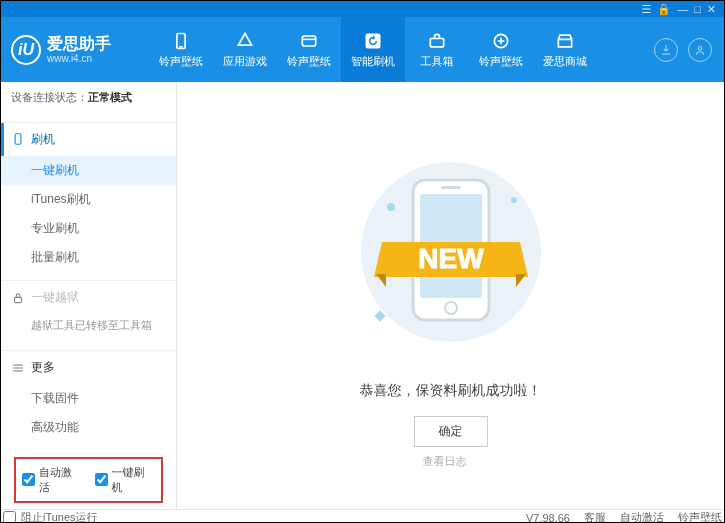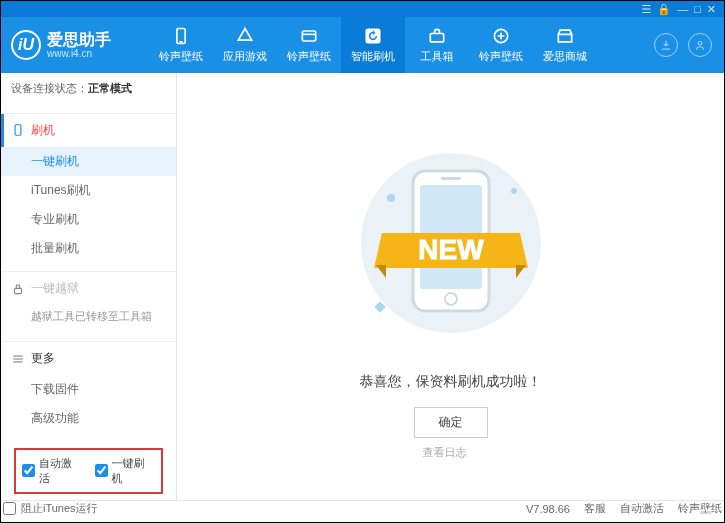--- a/index.html
+++ b/index.html
@@ -1,39 +1,39 @@
 <!DOCTYPE html>
 <html><head>
 <meta charset="utf-8">
 <style>
 * { margin: 0; padding: 0; box-sizing: border-box; }
 body { font-family: "Microsoft YaHei", sans-serif; font-size: 12px; background: #fff; width: 725px; height: 523px; overflow: hidden; border: 1px solid #000; }
 
 .top-bar { height: 16px; background: #0a7bd6; display: flex; justify-content: flex-end; align-items: center; padding-right: 8px; gap: 6px; }
 .top-bar .wico { color: #cde7ff; font-size: 11px; cursor: pointer; }
 
-.header { background: #1a8fe6; height: 56px; display: flex; align-items: center; }
+.header { background: #1a8fe6; height: 65px; display: flex; align-items: center; }
 .logo-area { width: 148px; display: flex; align-items: center; padding-left: 10px; }
 .logo-circle { width: 30px; height: 30px; border: 2px solid #fff; border-radius: 50%; display: flex; align-items: center; justify-content: center; color: #fff; font-weight: bold; font-style: italic; font-size: 16px; }
 .logo-text { margin-left: 6px; color: #fff; font-size: 16px; font-weight: bold; line-height: 1.1; }
 .logo-url { color: #cde7ff; font-size: 10px; margin-left: 6px; }
 .nav { display: flex; flex: 1; height: 100%; }
 .nav-item { width: 64px; display: flex; flex-direction: column; align-items: center; justify-content: center; color: #fff; font-size: 11px; cursor: pointer; gap: 3px; }
 .nav-item.active { background: #0a7bd6; }
 .nav-icon { width: 20px; height: 20px; }
 .header-right { display: flex; align-items: center; gap: 10px; padding-right: 12px; }
 .circ-icon { width: 24px; height: 24px; border: 1.5px solid #9fd2f7; border-radius: 50%; display: flex; align-items: center; justify-content: center; color: #9fd2f7; }
 
 .body { display: flex; height: calc(100% - 16px - 56px - 22px); }
 .sidebar { width: 176px; border-right: 1px solid #e5e5e5; display: flex; flex-direction: column; background: #fff; overflow-y: auto; justify-content: space-between; }
 .conn-status { font-size: 11px; padding: 8px 10px; color: #666; }
 .conn-status b { color: #333; }
 .side-section { border-top: 1px solid #eee; }
 .side-head { display: flex; align-items: center; padding: 8px 10px; font-size: 12px; color: #333; cursor: pointer; gap: 6px; }
-.side-head.active { border-left: 3px solid #1a8fe6; color: #ef4444; padding-left: 7px; }
+.side-head.active { border-left: 3px solid #1a8fe6; color: #0369a1; padding-left: 7px; }
 .side-head .sicon { width: 14px; height: 14px; display: inline-flex; align-items: center; justify-content: center; color: #888; }
 .side-head.active .sicon { color: #1a8fe6; }
 .side-sub { padding: 6px 10px 6px 30px; font-size: 12px; color: #666; cursor: pointer; }
 .side-sub.selected { background: #e6f2fc; color: #1a8fe6; }
 .side-note { padding: 4px 10px 8px 30px; font-size: 11px; color: #999; line-height: 1.4; }
 
 .checks-box { border: 2px solid #d73a3a; margin: 6px 13px; padding: 6px 6px; display: flex; gap: 12px; }
 .chk { display: flex; align-items: center; gap: 4px; font-size: 11px; color: #444; }
 .chk input { accent-color: #1a8fe6; }
 

